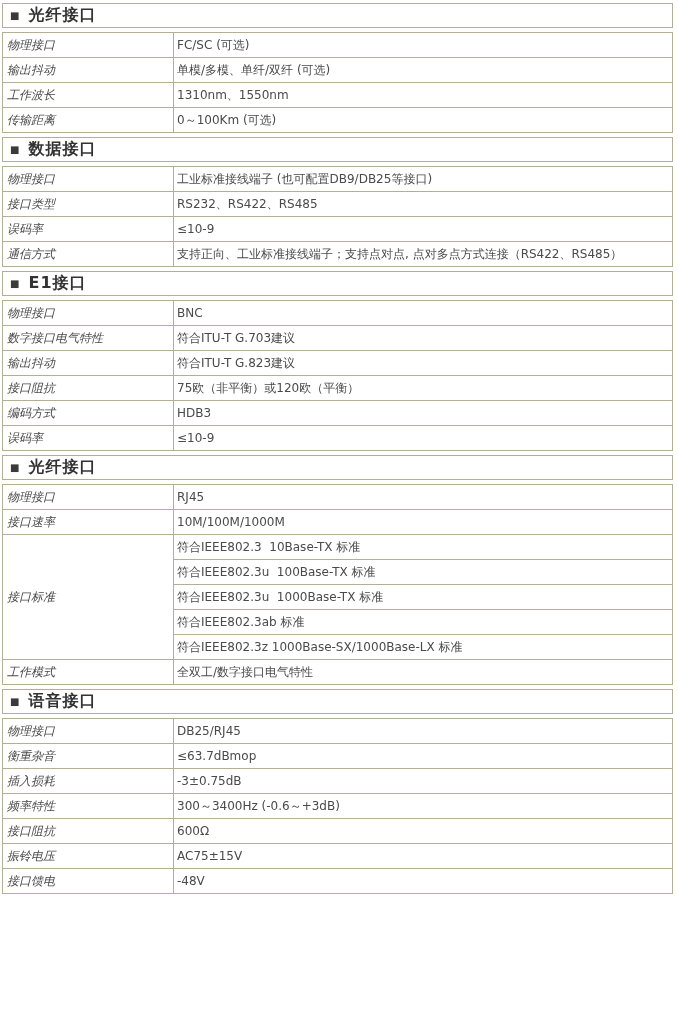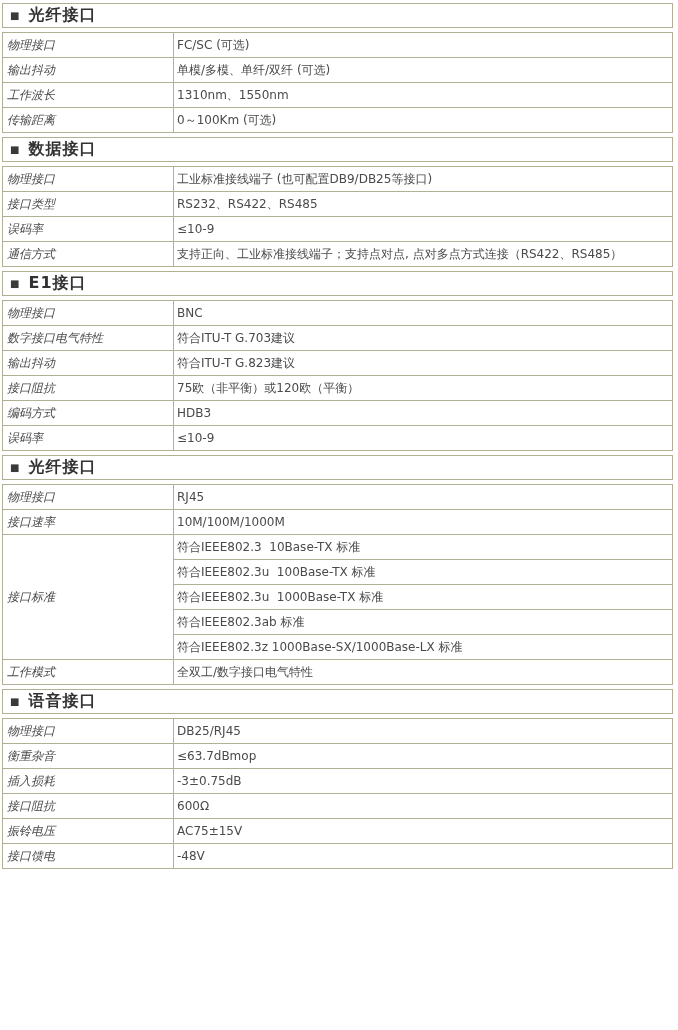--- a/index.html
+++ b/index.html
@@ -202,20 +202,24 @@
             </tr>
             <tr>
               <td class="label-cell">衡重杂音</td>
               <td class="value-cell">≤63.7dBmop</td>
             </tr>
             <tr>
               <td class="label-cell">插入损耗</td>
               <td class="value-cell">-3±0.75dB</td>
             </tr>
             <tr>
+              <td class="label-cell">频率特性</td>
+              <td class="value-cell">300～3400Hz (-0.6～+3dB)</td>
+            </tr>
+            <tr>
               <td class="label-cell">接口阻抗</td>
               <td class="value-cell">600Ω</td>
             </tr>
             <tr>
               <td class="label-cell">振铃电压</td>
               <td class="value-cell">AC75±15V</td>
             </tr>
             <tr>
               <td class="label-cell">接口馈电</td>
               <td class="value-cell">-48V</td>

